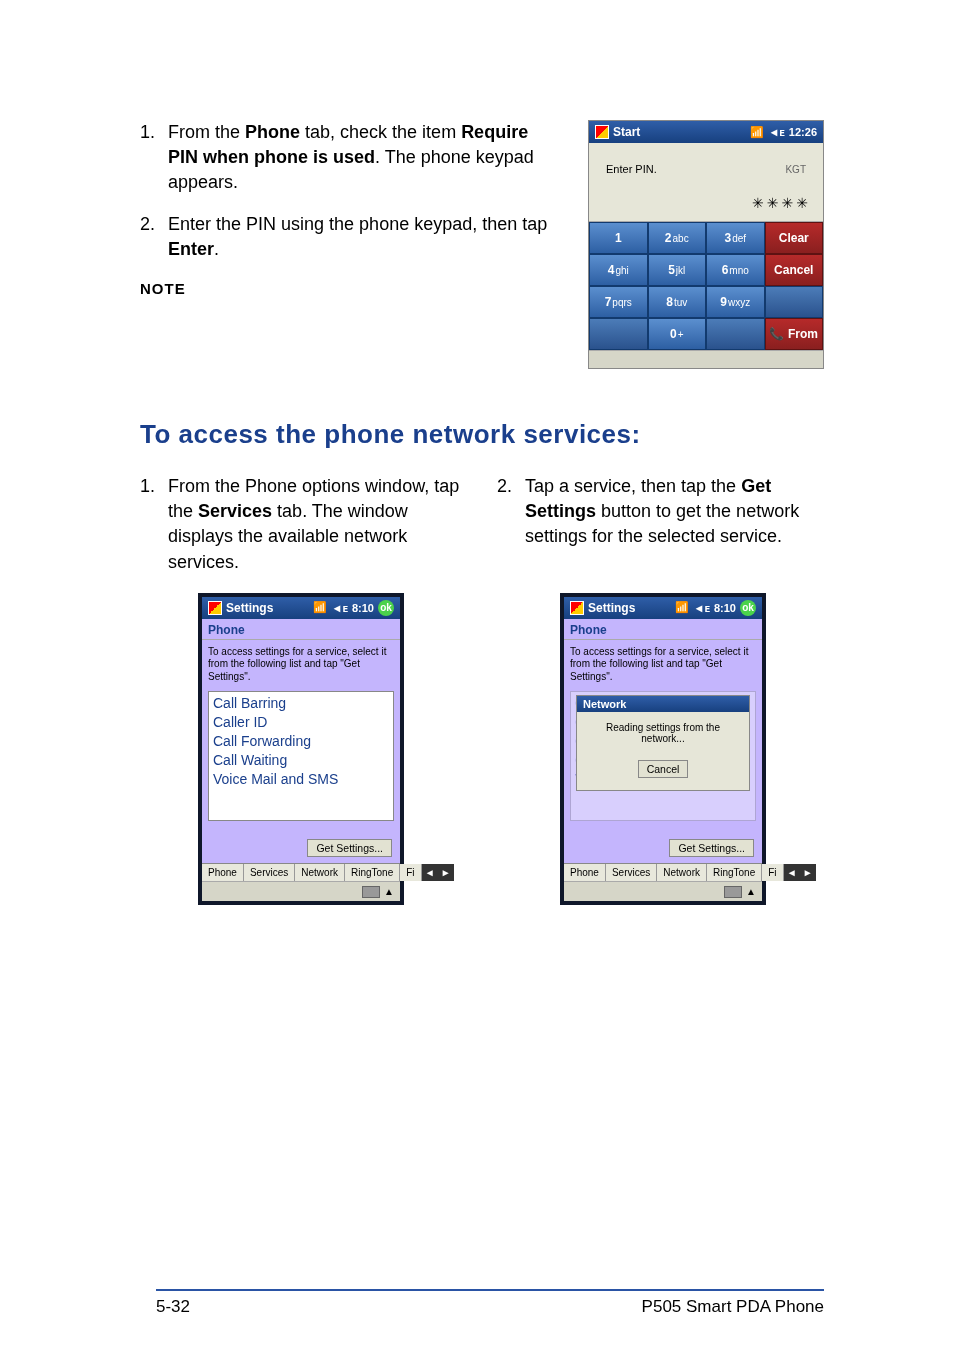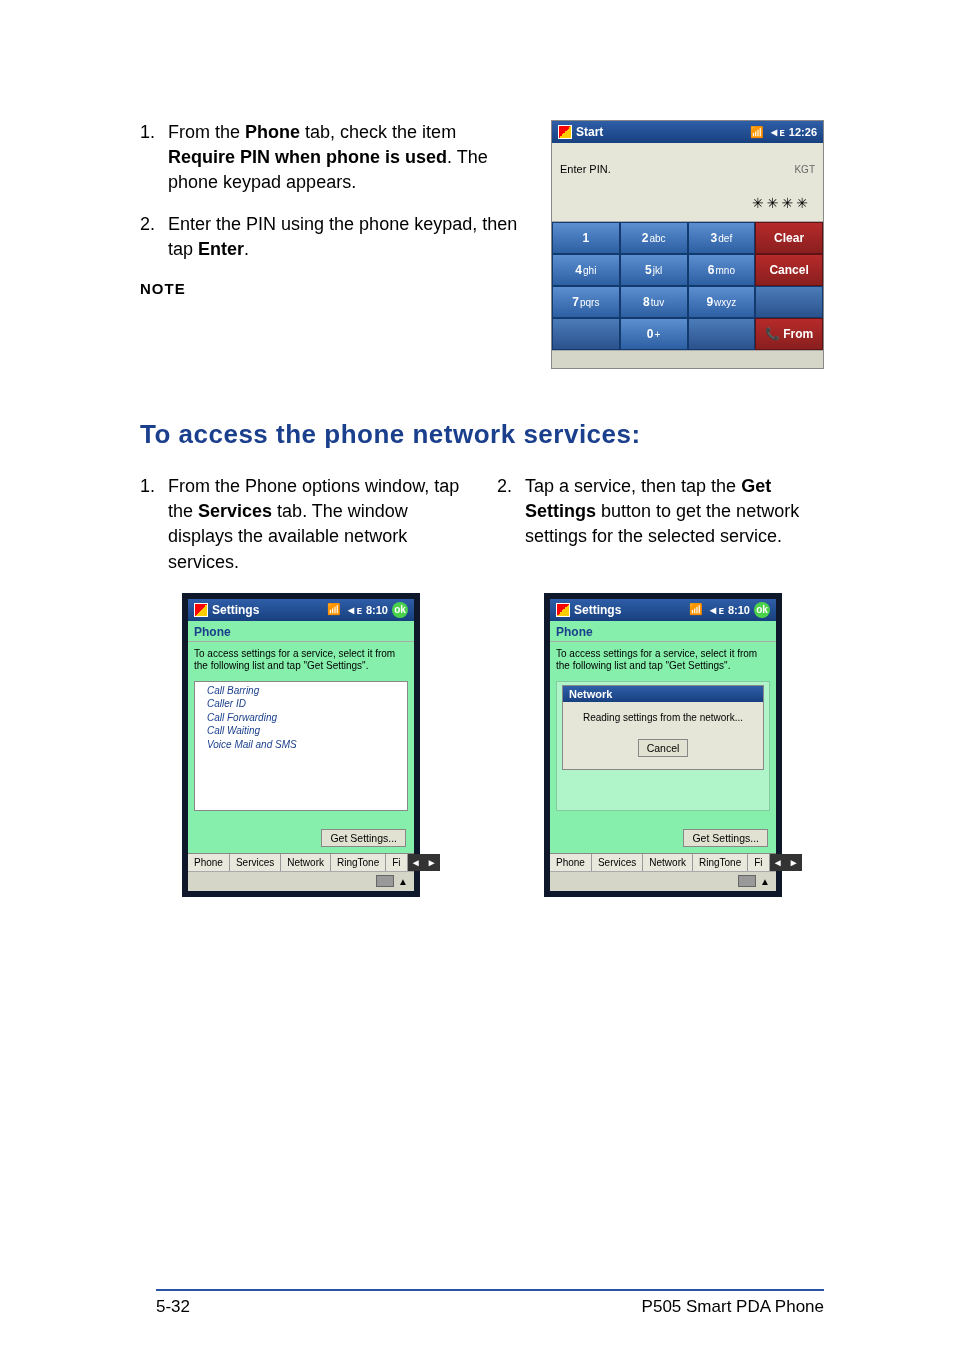--- a/index.html
+++ b/index.html
@@ -31,58 +31,58 @@
   .col-text li { margin-bottom: 16px; display: flex; }
   .li-num { width: 28px; flex-shrink: 0; }
   .li-body { flex: 1; }
   .bold { font-weight: bold; }
   .note-row { display: flex; margin-top: 6px; }
   .note-label { width: 88px; font-weight: bold; font-size: 15px; letter-spacing: 1px; flex-shrink:0; }
   .note-body { flex: 1; font-size: 17px; line-height: 1.35; border-top: 1px solid #555; border-bottom: 1px solid #555; padding: 4px 0 6px 0; }
 
   
   .screen {
-    width: 273px; background: #e6e6d8; border: 1px solid #888; font-family: Tahoma, sans-serif;
+    width: 236px; background: #e6e6d8; border: 1px solid #888; font-family: Tahoma, sans-serif;
   }
   .title-bar {
     background: linear-gradient(#2f5ea8, #17407f);
     color: #fff; font-size: 12px; font-weight: bold;
     display: flex; align-items: center; justify-content: space-between;
     padding: 2px 6px; height: 22px;
   }
   .title-bar .left { display: flex; align-items: center; gap: 4px; }
   .flag { width: 14px; height: 14px; background: linear-gradient(135deg,#ff0000 50%,#ffcc00 50%); border:1px solid #fff; }
   .tb-right { display: flex; align-items: center; gap: 4px; font-size: 11px; }
   .sig { color:#2bd94a; font-weight:bold; }
-  .enter-pin-row { display:flex; justify-content:space-between; align-items:center; padding:8px 8px 2px; font-size:11px; height:46px; }
+  .enter-pin-row { display:flex; justify-content:space-between; align-items:center; padding:8px 17px 2px; font-size:11px; height:46px; }
   .kgt { font-size:10px; color:#666; }
   .pin-display { text-align:right; padding:6px 12px 10px; font-size:14px; letter-spacing:3px; }
   .keypad { border-top:1px solid #aaa; }
   .kp-row { display:flex; }
   .kp-cell {
     flex:1; height:32px; display:flex; align-items:center; justify-content:center;
     background: linear-gradient(#5b8fcf,#2d5fa3); color:#fff; font-size:12px;
     border:1px solid #123a6e; font-weight:bold;
   }
   .kp-cell.action { background: linear-gradient(#b62a2a,#8a1f1f); border:1px solid #5e1212;text-align:center; }
   .kp-cell .sub { font-size:10px; font-weight:normal; margin-left:1px; }
   .kp-cell.empty { background: linear-gradient(#4c7cb8,#2a528d); }
   .screen-bottom { height:18px; background:#d6d6c8; border-top:1px solid #aaa; }
 
   .section2 { margin-top: 50px; }
   .svc-cols { display:flex; gap:30px; margin-bottom:18px; }
   .svc-cols .sc { flex:1; font-size:18px; line-height:1.4; display:flex; }
   .screens-row { display:flex; justify-content:space-around; gap:40px; }
 
   
-  .sscreen { width:238px; background:#86efac; border:6px solid #0f172a; font-family:Tahoma,sans-serif; }
+  .sscreen { width:206px; background:#c4b5fd; border:4px solid #0f172a; font-family:Tahoma,sans-serif; }
   .ok-badge { width:16px; height:16px; border-radius:50%; background:#4bd24b; color:#fff; font-size:10px; font-weight:bold; display:flex; align-items:center; justify-content:center; }
   .phone-hdr { color:#1a3f8c; font-weight:bold; font-size:12px; padding:4px 6px 2px; border-bottom:1px solid #aaa; }
   .svc-instr { font-size:10px; padding:6px 6px 8px; line-height:1.25; }
-  .svc-list { border:1px solid #888; background:#fff; margin:0 6px; height:130px; font-size:10px; padding:2px 12px; color:#1a3f8c; line-height:1.35;font-style:italic; }
+  .svc-list { border:1px solid #888; background:#fff; margin:0 6px; height:130px; font-size:14px; padding:2px 4px; color:#1a3f8c; line-height:1.35; }
   .get-btn-row { display:flex; justify-content:flex-end; padding:18px 8px 6px; }
   .winbtn { background:#e2e2d2; border:1px solid #888; font-size:10.5px; padding:2px 8px; }
   .tabs-row { display:flex; border-top:1px solid #888; background:#ddd;}
   .tab { font-size:10px; padding:3px 6px; border-right:1px solid #999; background:#e8e8dc; }
   .tab.trunc { flex:0 0 18px; text-align:center; }
   .nav-arrows { margin-left:auto; display:flex; }
   .arrow { width:16px; background:#333; color:#fff; font-size:10px; display:flex; align-items:center; justify-content:center; }
   .bot-row { height:20px; background:#d6d6c8; border-top:1px solid #aaa; display:flex; justify-content:flex-end; align-items:center; padding-right:6px; gap:4px;}
   .kb-icon { width:18px; height:12px; background:#999; border:1px solid #666; }
   .up-arrow { font-size:10px; }

